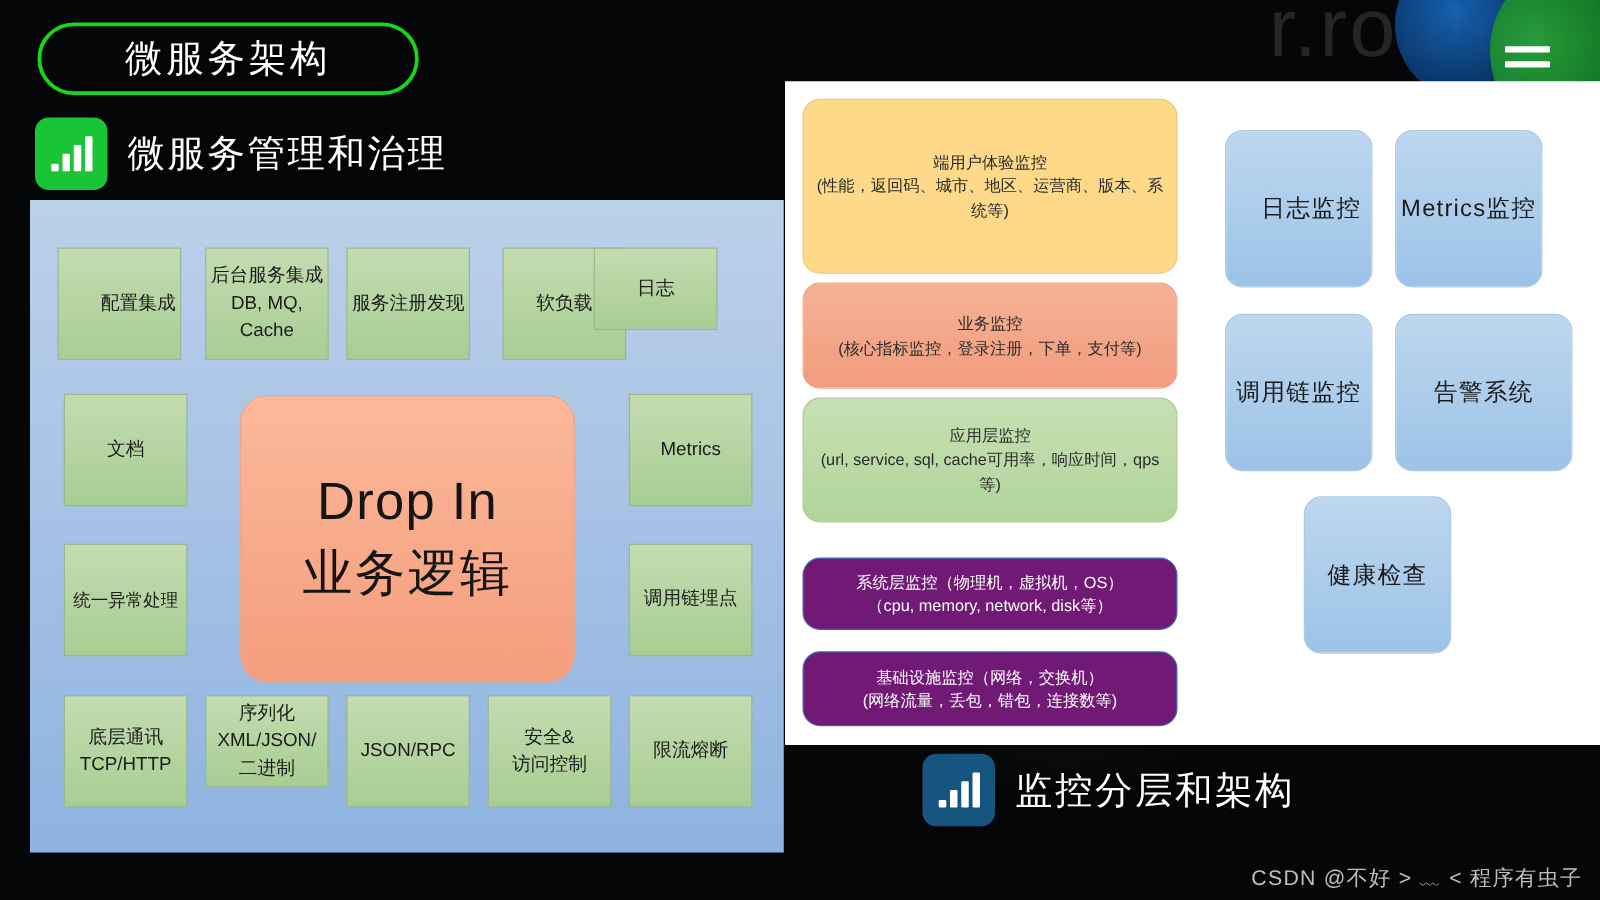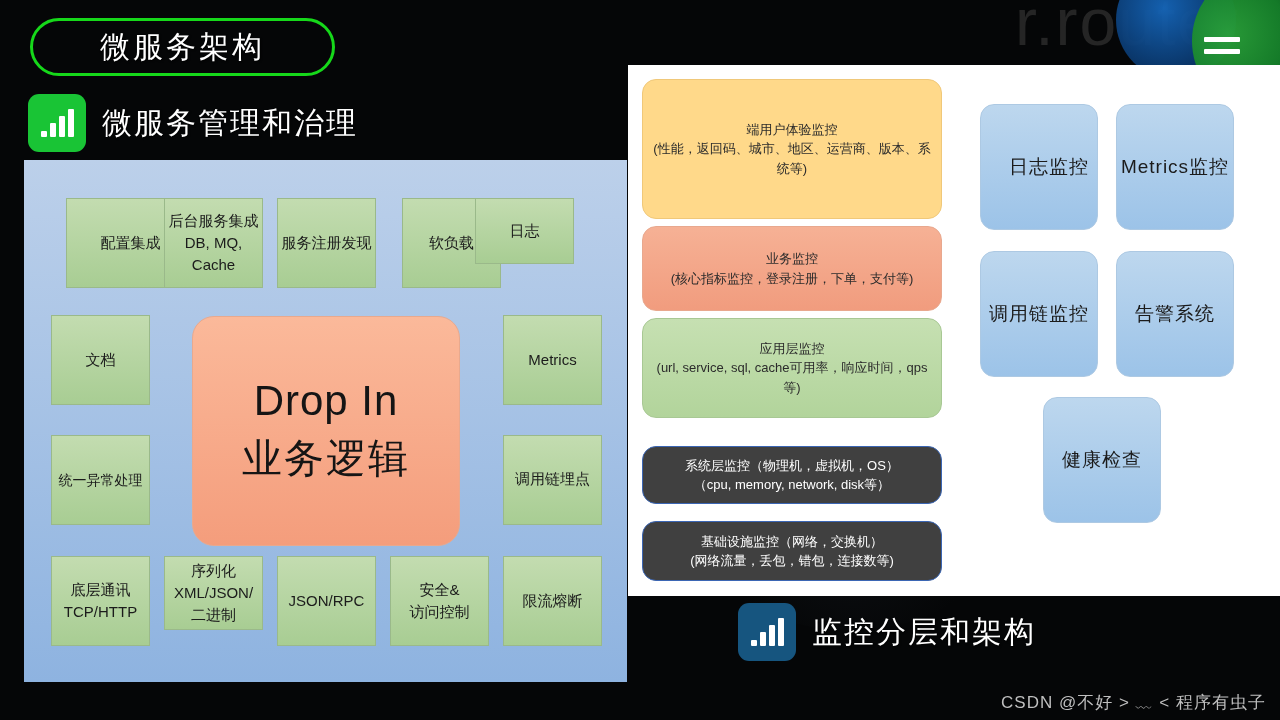--- a/index.html
+++ b/index.html
@@ -174,21 +174,21 @@
     width: 300px;
     border-radius: 14px;
     display: flex; align-items: center; justify-content: center;
     text-align: center;
     line-height: 1.5;
     padding: 4px 8px;
   }
   .mrow.yellow { background: #ffd98a; border: 1px solid #f0c879; color: #2b2b2b; font-size: 13px; }
   .mrow.salmon { background: linear-gradient(180deg, #f6b195 0%, #f19c7e 100%); border: 1px solid #e8a88e; color: #2b2b2b; font-size: 13px; }
   .mrow.green  { background: linear-gradient(180deg, #c6e0b2 0%, #b2d49b 100%); border: 1px solid #a8c894; color: #2b2b2b; font-size: 13px; }
-  .mrow.blue   { background: #404040; border: 1px solid #3b66b4; color: #ffffff; font-size: 13px; }
+  .mrow.blue   { background: #701a75; border: 1px solid #3b66b4; color: #ffffff; font-size: 13px; }
 
   .tbox {
     position: absolute;
     background: linear-gradient(180deg, #bdd7ee 0%, #9cc3e8 100%);
     border: 1px solid #adc9e3;
     border-radius: 14px;
     display: flex; align-items: center; justify-content: center;
     text-align: center;
     color: #1b1b1b;
     font-size: 19px;
@@ -238,21 +238,21 @@
     <i class="b1"></i>
       <i class="b2"></i>
       <i class="b3"></i>
       <i class="b4"></i>
   </span>
   <span class="section-text">微服务管理和治理</span>
 </div>
 
 <div id="left-panel">
 
-  <div class="gbox" style="left:42px; top:38px; width:99px; height:90px;padding-left:32px;">
+  <div class="gbox" style="left:22px; top:38px; width:99px; height:90px;padding-left:32px;">
     <span class="lines">配置集成</span>
   </div>
   <div class="gbox" style="left:140px; top:38px; width:99px; height:90px;">
     <span class="lines" style="white-space:pre-line;">后台服务集成
 DB, MQ,
 Cache</span>
   </div>
   <div class="gbox" style="left:253px; top:38px; width:99px; height:90px;">
     <span class="lines">服务注册发现</span>
   </div>
@@ -342,21 +342,21 @@
 
   <div class="tbox" style="left:352px; top:39px; width:118px; height:126px;padding-left:20px;">
     <span>日志监控</span>
   </div>
   <div class="tbox" style="left:488px; top:39px; width:118px; height:126px;">
     <span>Metrics监控</span>
   </div>
   <div class="tbox" style="left:352px; top:186px; width:118px; height:126px;">
     <span>调用链监控</span>
   </div>
-  <div class="tbox" style="left:488px; top:186px; width:118px; height:126px;">
+  <div class="tbox" style="left:488px; top:186px; width:142px; height:126px;">
     <span>告警系统</span>
   </div>
   <div class="tbox" style="left:415px; top:332px; width:118px; height:126px;">
     <span>健康检查</span>
   </div>
 </div>
 
 <div id="section-label-right">
   <span class="tile-icon blue">
     <i class="b1"></i>

